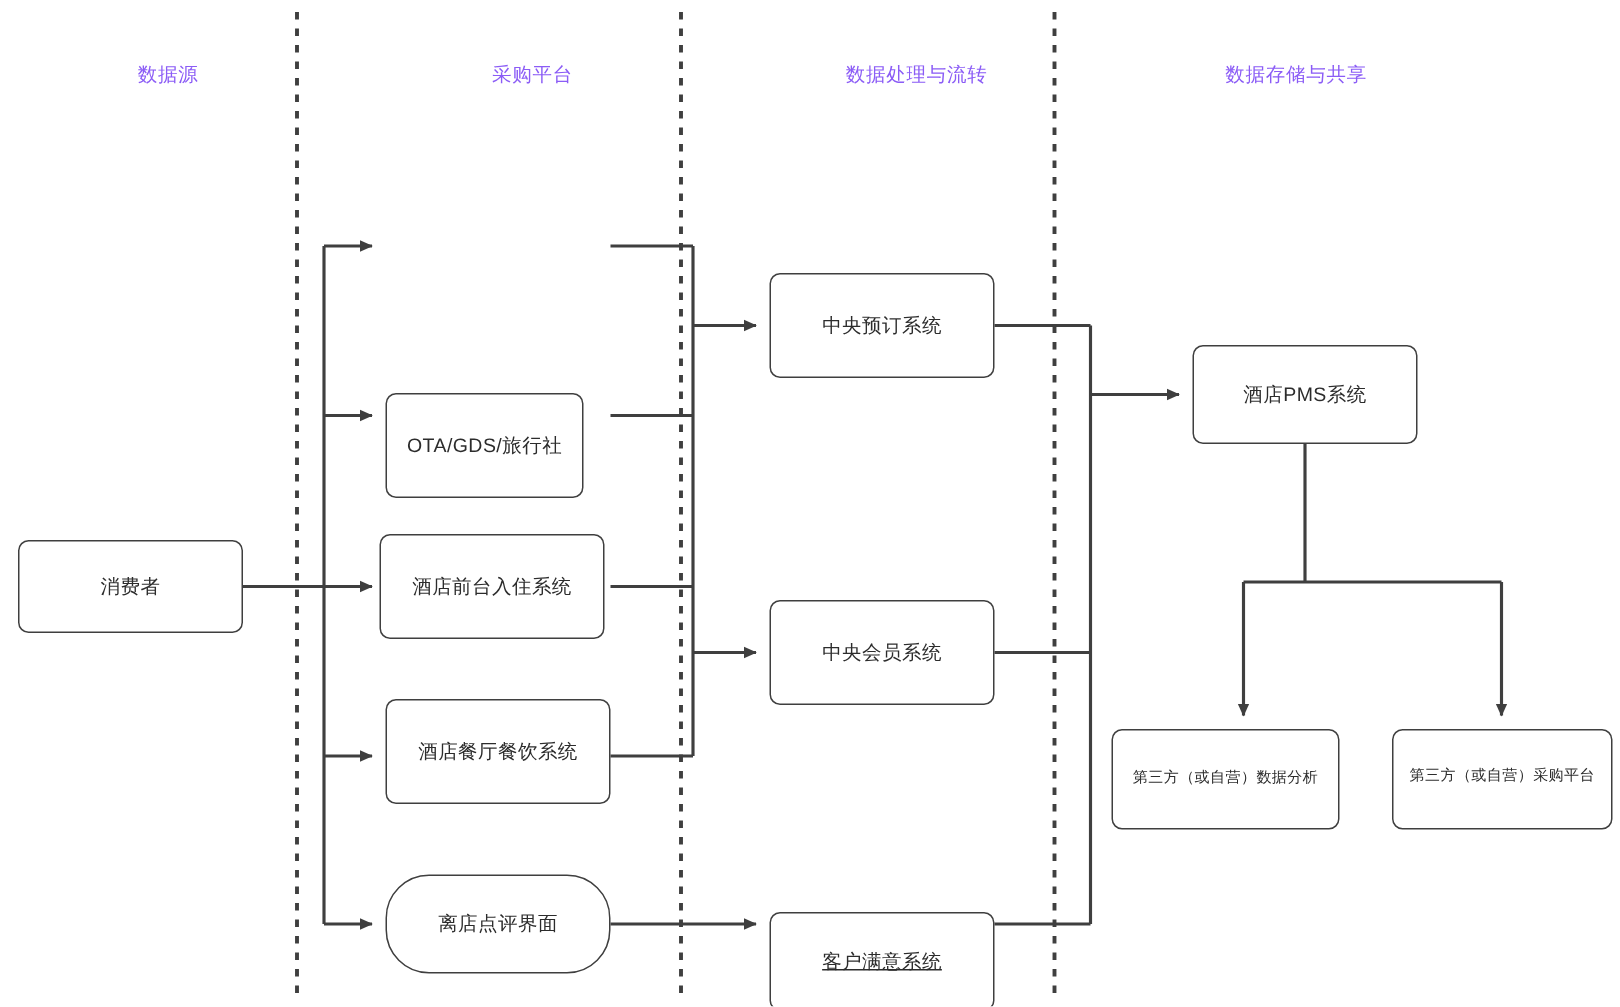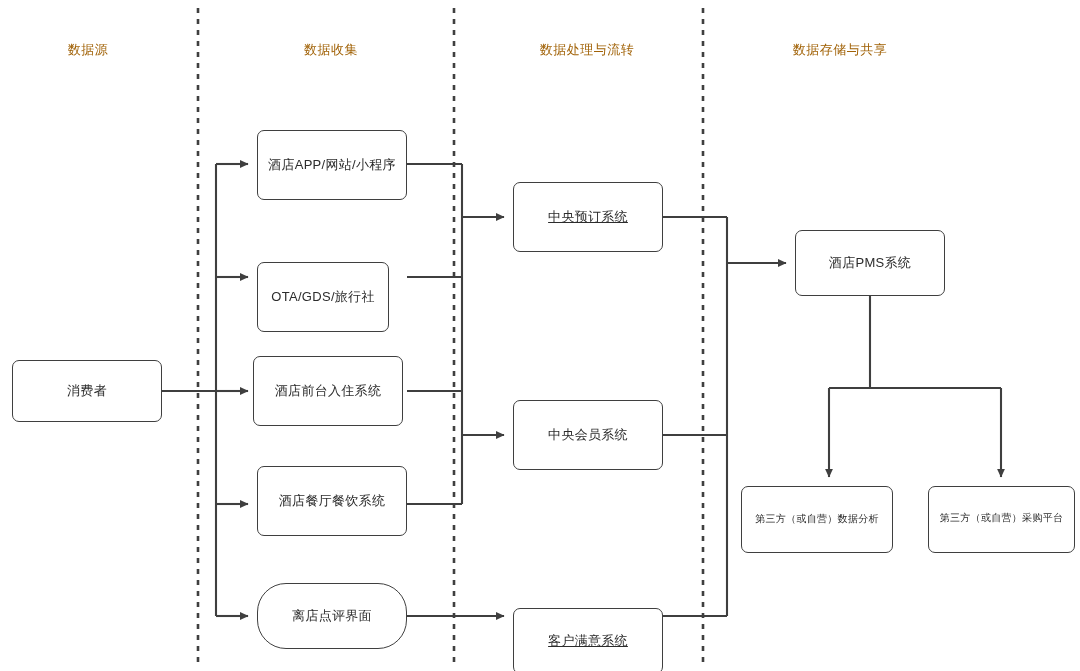--- a/index.html
+++ b/index.html
@@ -20,25 +20,26 @@
   #wires {
     position: absolute;
     left: 0;
     top: 0;
     width: 1080px;
     height: 671px;
   }
   .lane-label {
     position: absolute;
     font-size: 13px;
-    color: #a16207;
+    color: #8b5cf6;
     text-align: center;
     white-space: nowrap;
     transform: translateX(-50%);
     letter-spacing: 0.5px;
+    margin-left: 24px;
   }
   .node {
     position: absolute;
     box-sizing: border-box;
     border: 1.6px solid #3f3f3f;
     border-radius: 7px;
     background: #ffffff;
     display: flex;
     align-items: center;
     justify-content: center;
@@ -98,30 +99,29 @@
 
       <path d="M727,263 L786,263" marker-end="url(#arrow)"></path>
 
       <path d="M870,296 L870,388 M829,388 L1001,388"></path>
       <path d="M829,388 L829,477" marker-end="url(#arrow)"></path>
       <path d="M1001,388 L1001,477" marker-end="url(#arrow)"></path>
     </g>
   </svg>
 
   <div class="lane-label" style="left:88px;  top:41px;">数据源</div>
-  <div class="lane-label" style="left:331px; top:41px;">数据收集</div>
+  <div class="lane-label" style="left:331px; top:41px;">采购平台</div>
   <div class="lane-label" style="left:587px; top:41px;">数据处理与流转</div>
   <div class="lane-label" style="left:840px; top:41px;">数据存储与共享</div>
 
   <div class="node" style="left:12px;  top:360px; width:150px; height:62px;">消费者</div>
-  <div class="node" style="left:257px; top:130px; width:150px; height:70px;">酒店APP/网站/小程序</div>
   <div class="node" style="left:257px; top:262px; width:132px; height:70px;">OTA/GDS/旅行社</div>
   <div class="node" style="left:253px; top:356px; width:150px; height:70px;">酒店前台入住系统</div>
   <div class="node" style="left:257px; top:466px; width:150px; height:70px;">酒店餐厅餐饮系统</div>
   <div class="node" style="left:257px; top:583px; width:150px; height:66px;border-radius:29px;">离店点评界面</div>
-  <div class="node" style="left:513px; top:182px; width:150px; height:70px;text-decoration:underline;">中央预订系统</div>
+  <div class="node" style="left:513px; top:182px; width:150px; height:70px;">中央预订系统</div>
   <div class="node" style="left:513px; top:400px; width:150px; height:70px;">中央会员系统</div>
   <div class="node" style="left:513px; top:608px; width:150px; height:66px;text-decoration:underline;">客户满意系统</div>
   <div class="node" style="left:795px; top:230px; width:150px; height:66px;">酒店PMS系统</div>
   <div class="node two-line" style="left:741px; top:486px; width:152px; height:67px;">第三方（或自营）数据分析</div>
   <div class="node two-line" style="left:928px; top:486px; width:147px; height:67px;font-family:Liberation Mono, monospace;">第三方（或自营）采购平台</div>
 
 </div>
 
 </body></html>

